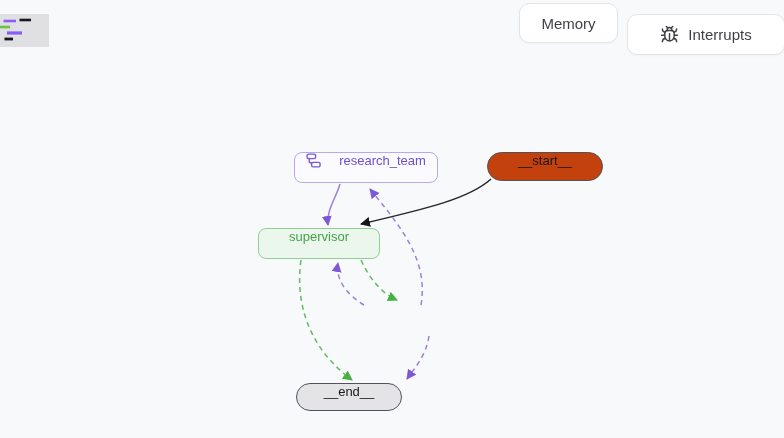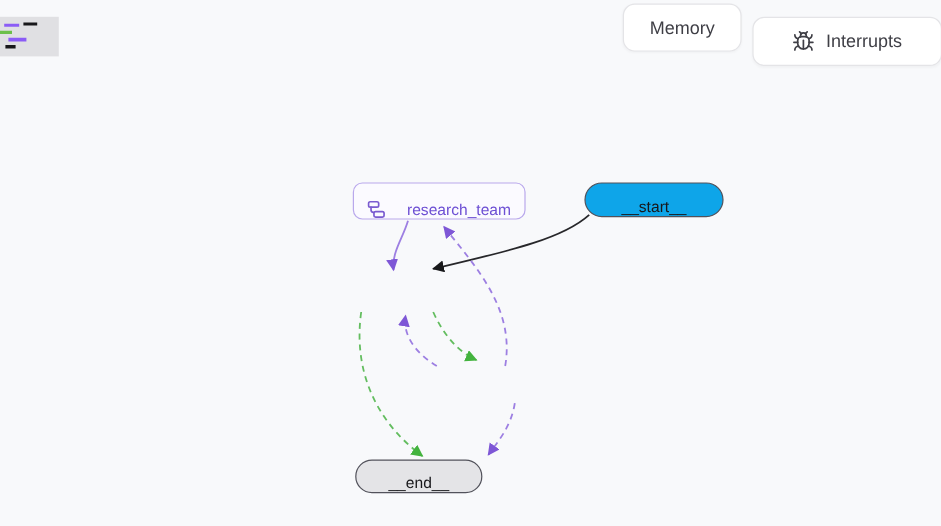--- a/index.html
+++ b/index.html
@@ -29,32 +29,32 @@
   
   .edges{position:absolute;left:0;top:0;width:784px;height:438px;}
   .edge{fill:none;stroke-width:1.5px;}
   .edge.dashed{stroke-dasharray:5 4;}
   .edge.c-black{stroke:#27272a;}
   .edge.c-purple{stroke:#9d7fe2;}
   .edge.c-green{stroke:#63bd5f;}
 
   
   .node{
-    position:absolute;display:flex;align-items:flex-end;justify-content:center;gap:18px;
+    position:absolute;display:flex;align-items:flex-start;justify-content:center;gap:18px;
     font-size:13px;box-sizing:border-box;cursor:pointer;
     border-radius:8px;background:#fff;
   }
   .node .lbl{white-space:nowrap;}
   .node-research{
     left:294px;top:152px;width:144px;height:31px;
     background:#fbfaff;border:1px solid #b9a8ec;color:#6d4fd4;
   }
   .node-start{
     left:487px;top:152px;width:116px;height:29px;
-    background:#0ea5e9;border:1.5px solid #52525b;color:#18181b;
+    background:#c2410c;border:1.5px solid #52525b;color:#18181b;
     border-radius:15px;
   }
   .node-supervisor{
     left:258px;top:228px;width:122px;height:31px;
     background:#ebf7ec;border:1.5px solid #8ecf92;color:#44a248;
   }
   .node-tools{
     left:342px;top:306px;width:164px;height:29px;
     background:#f6f1fd;border:1px solid #c2abec;color:#8a5bd6;
   }
@@ -132,19 +132,22 @@
         <path d="M3.4 6 v2.6 a2 2 0 0 0 2 2 h0.6"></path>
       </svg>
     </span>
     <span class="lbl">research_team</span>
   </div>
 
   <div class="node node-start">
     <span class="lbl">__start__</span>
   </div>
 
+  <div class="node node-supervisor">
+    <span class="lbl">supervisor</span>
+  </div>
 
 
   <div class="node node-end">
     <span class="lbl">__end__</span>
   </div>
 
 </div>
 
 </body></html>

